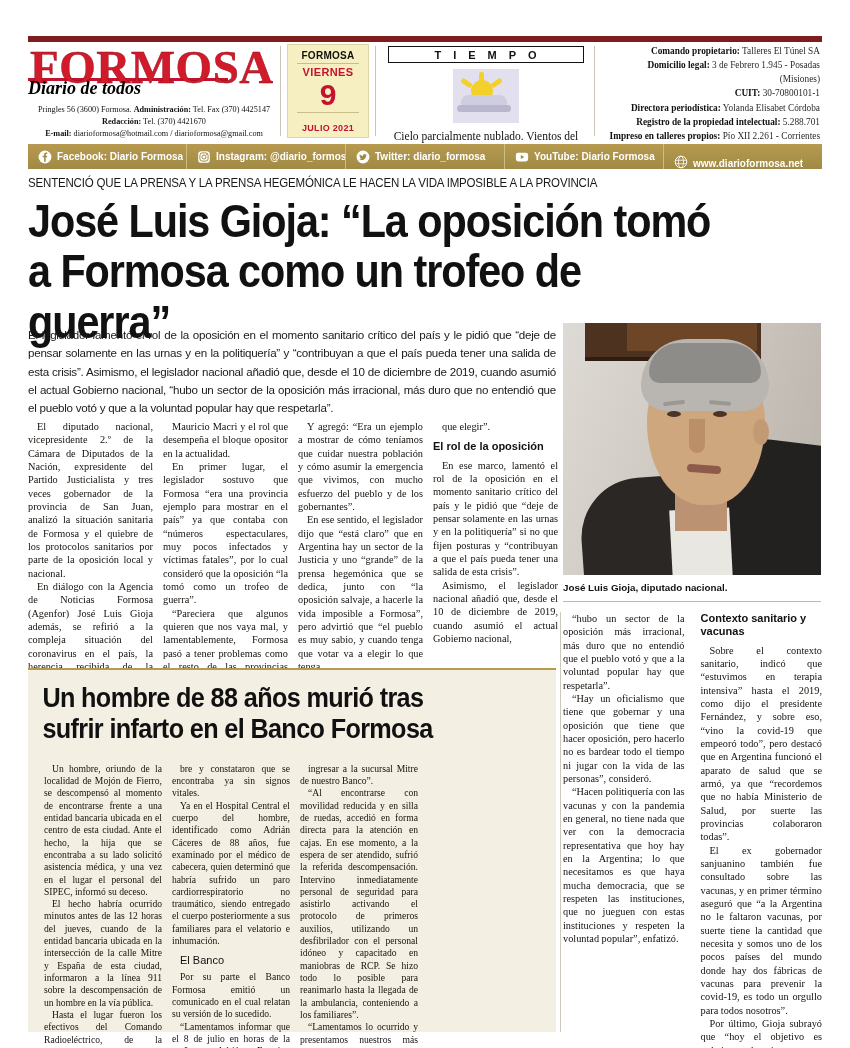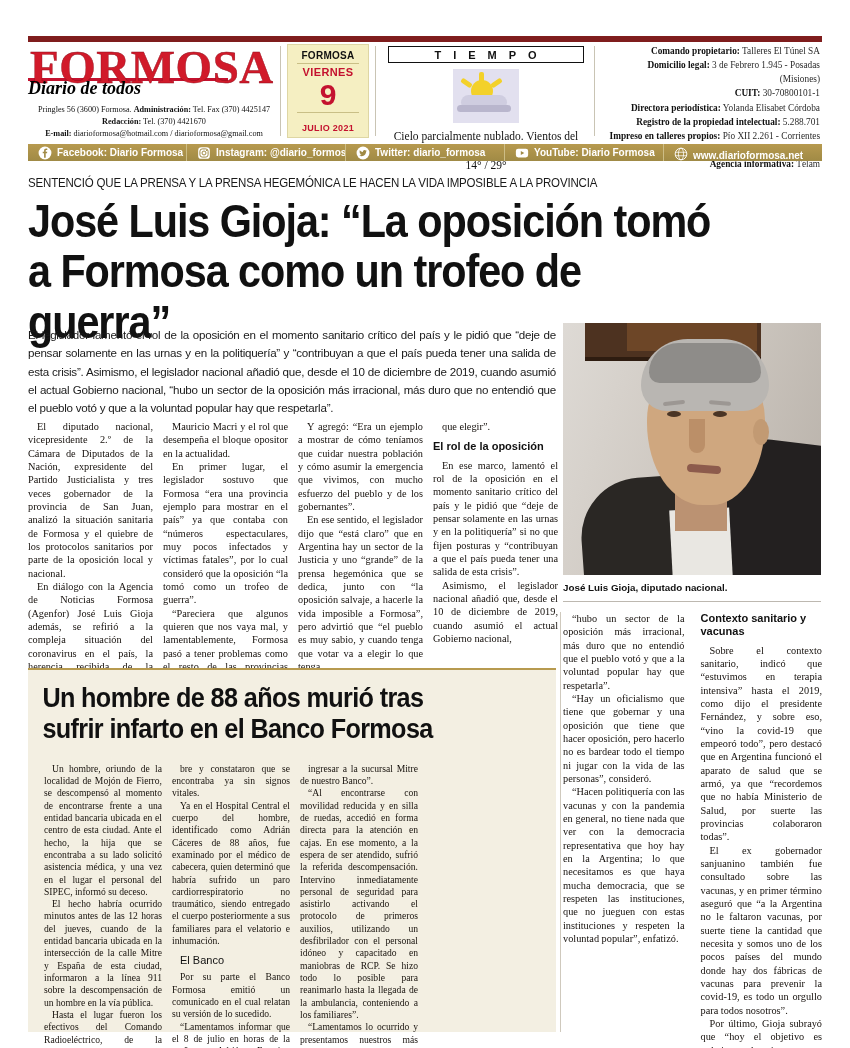--- a/index.html
+++ b/index.html
@@ -104,21 +104,21 @@
 
   .mh-legal {
     flex: 1; padding: 2px 2px 0 10px; text-align: right;
     font-family: "Liberation Serif", serif; font-size: 9.3px;
     line-height: 1.52; color: #2a2a2a;
   }
   .mh-legal b { color: #111; font-weight: bold; }
 
   
   .social {
-    position: absolute; left: 28px; top: 144px; width: 794px; height: 17px;
+    position: absolute; left: 28px; top: 144px; width: 794px; height: 25px;
     background: linear-gradient(#b79a4f, #a08a45);
     display: flex; align-items: center;
   }
   .social .cell {
     flex: 1; display: flex; align-items: center; gap: 5px;
     padding-left: 10px; height: 100%;
     border-right: 1px solid #cdbd86;
     font-family: "Liberation Sans", sans-serif; font-size: 10px;
     font-weight: bold; color: #fff; white-space: nowrap; overflow: hidden;
   }

